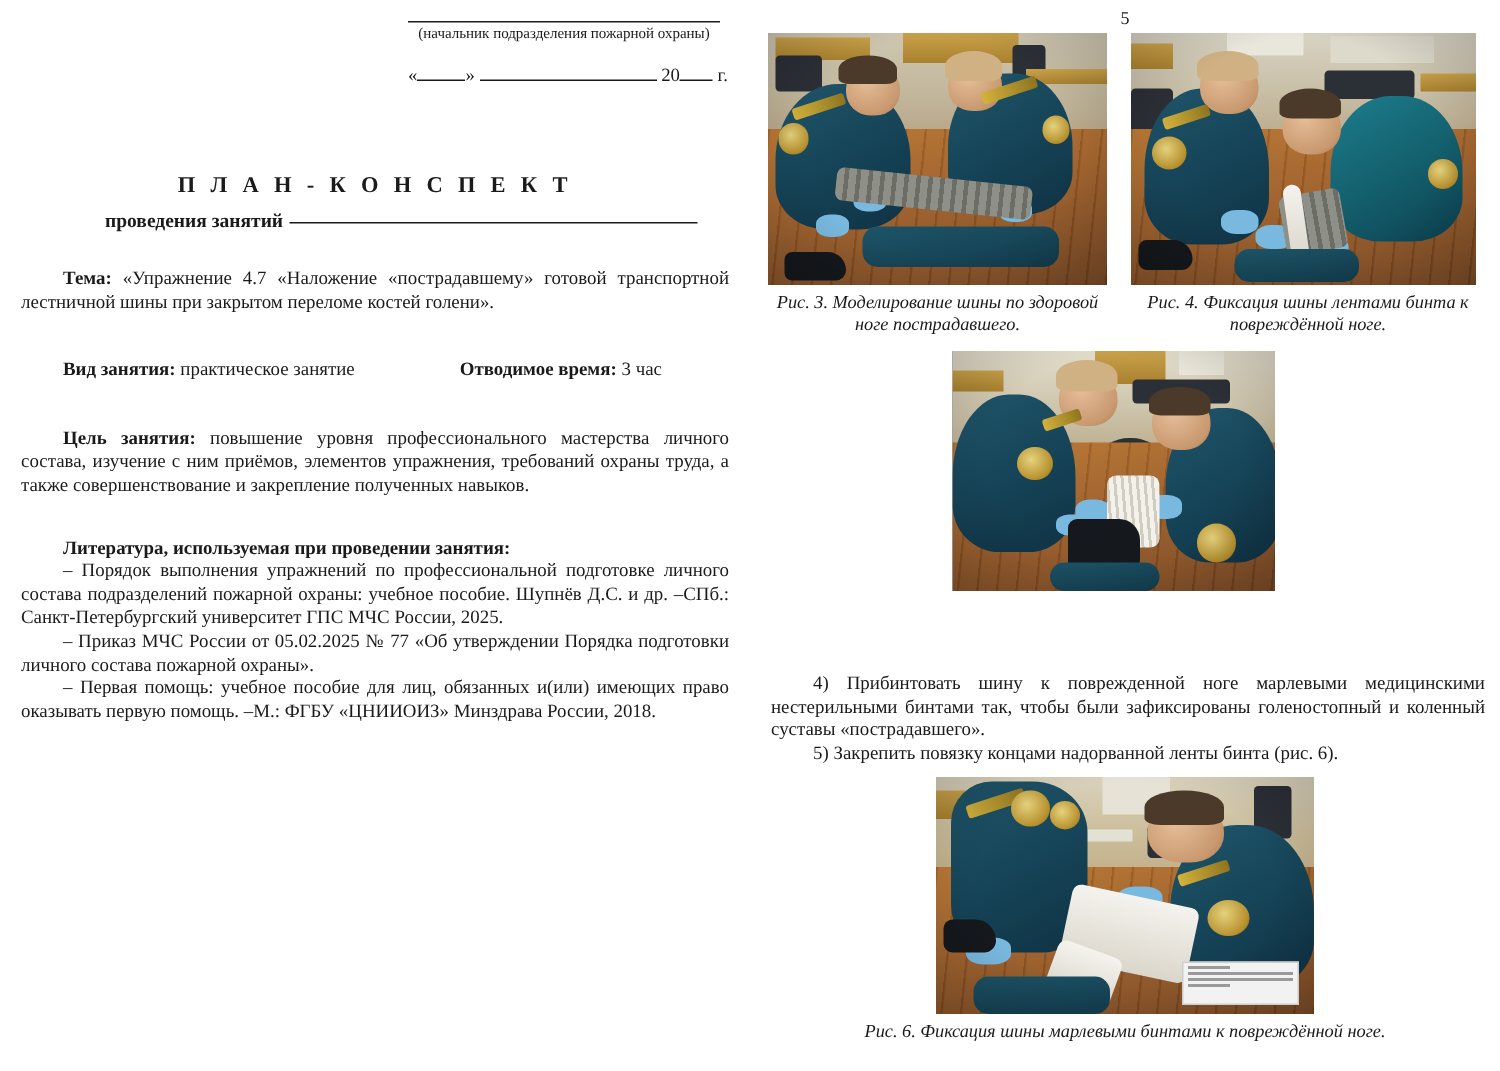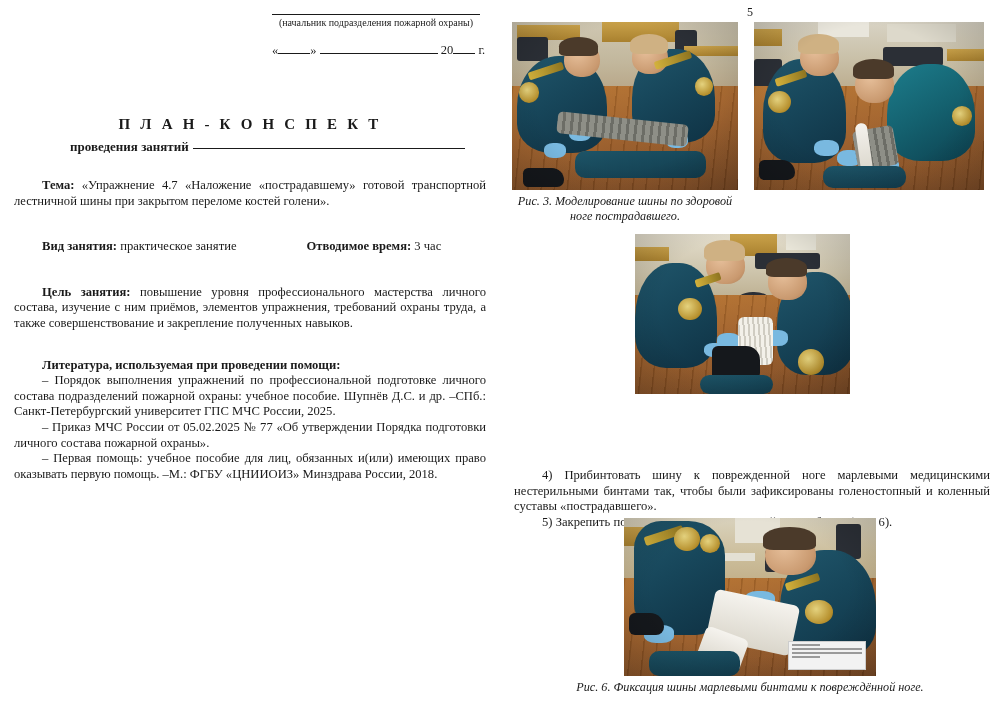--- a/index.html
+++ b/index.html
@@ -146,21 +146,21 @@
   .cap {
     position: absolute;
     font-style: italic;
     font-size: 12.2px;
     line-height: 14.5px;
     text-align: center;
   }
   .right-body {
     position: absolute;
     left: 14px;
-    top: 468px;
+    top: 448px;
     width: 476px;
   }
 
   
   .scene { position: absolute; inset: 0; }
   .floor {
     position: absolute; left: 0; right: 0; bottom: 0; height: 62%;
     background: linear-gradient(170deg, #b8742e 0%, #a4632a 35%, #8d5324 70%, #7a4720 100%);
   }
   .floor::after {
@@ -297,21 +297,21 @@
       <div class="gap-30"></div>
 
       <p class="just">
         <b>Цель занятия:</b>
         <span>повышение уровня профессионального мастерства личного состава, изучение с ним приёмов, элементов упражнения, требований охраны труда, а также совершенствование и закрепление полученных навыков.</span>
       </p>
 
       <div class="gap-26"></div>
 
       <p class="just">
-        <b>Литература, используемая при проведении помощи:</b>
+        <b>Литература, используемая при проведении занятия:</b>
       </p>
       <p class="just">– Порядок выполнения упражнений по профессиональной подготовке личного состава подразделений пожарной охраны: учебное пособие. Шупнёв Д.С. и др. –СПб.: Санкт-Петербургский университет ГПС МЧС России, 2025.</p>
       <p class="just">– Приказ МЧС России от 05.02.2025 № 77 «Об утверждении Порядка подготовки личного состава пожарной охраны».</p>
       <p class="just">– Первая помощь: учебное пособие для лиц, обязанных и(или) имеющих право оказывать первую помощь. –М.: ФГБУ «ЦНИИОИЗ» Минздрава России, 2018.</p>
 
     </div>
   </div>
 
   <div class="col-right">
 
@@ -375,20 +375,21 @@
         <div class="patch" style="left:86%; top:50%; width:9%; height:12%;"></div>
         <div class="glove" style="left:52%; top:81%; width:11%; height:9%;"></div>
 
         <div class="splint" style="left:44%; top:63%; width:18%; height:24%; transform:rotate(-10deg);"></div>
         <div class="bandage" style="left:45%; top:60%; width:5%; height:30%; transform:rotate(-8deg);"></div>
         <div class="leg" style="left:30%; top:86%; width:36%; height:13%;"></div>
         <div class="boot" style="left:2%; top:82%; width:16%; height:12%;"></div>
         <div class="vignette"></div>
       </div>
     </div>
+    <div class="cap" style="left:252px; top:194px; width:240px;">Рис. 4. Фиксация шины лентами бинта к повреждённой ноге.</div>
 
     <div class="photo" style="left:135px; top:234px; width:215px; height:160px;">
       <div class="scene">
         <div class="wallbg" style="background:linear-gradient(180deg,#e3ddcc 0%,#cdc4ab 55%,#bbac8c 100%);"></div>
         <div class="furn" style="left:0%; top:8%; width:16%; height:9%;"></div>
         <div class="furn" style="left:44%; top:0%; width:22%; height:14%;"></div>
         <div class="furn" style="left:70%; top:0%; width:14%; height:10%; background:#e8e5d8;"></div>
         <div class="chairdark" style="left:56%; top:12%; width:30%; height:10%;"></div>
         <div class="chairdark" style="left:46%; top:36%; width:18%; height:16%; border-radius:50%;"></div>
         <div class="floor"></div>

